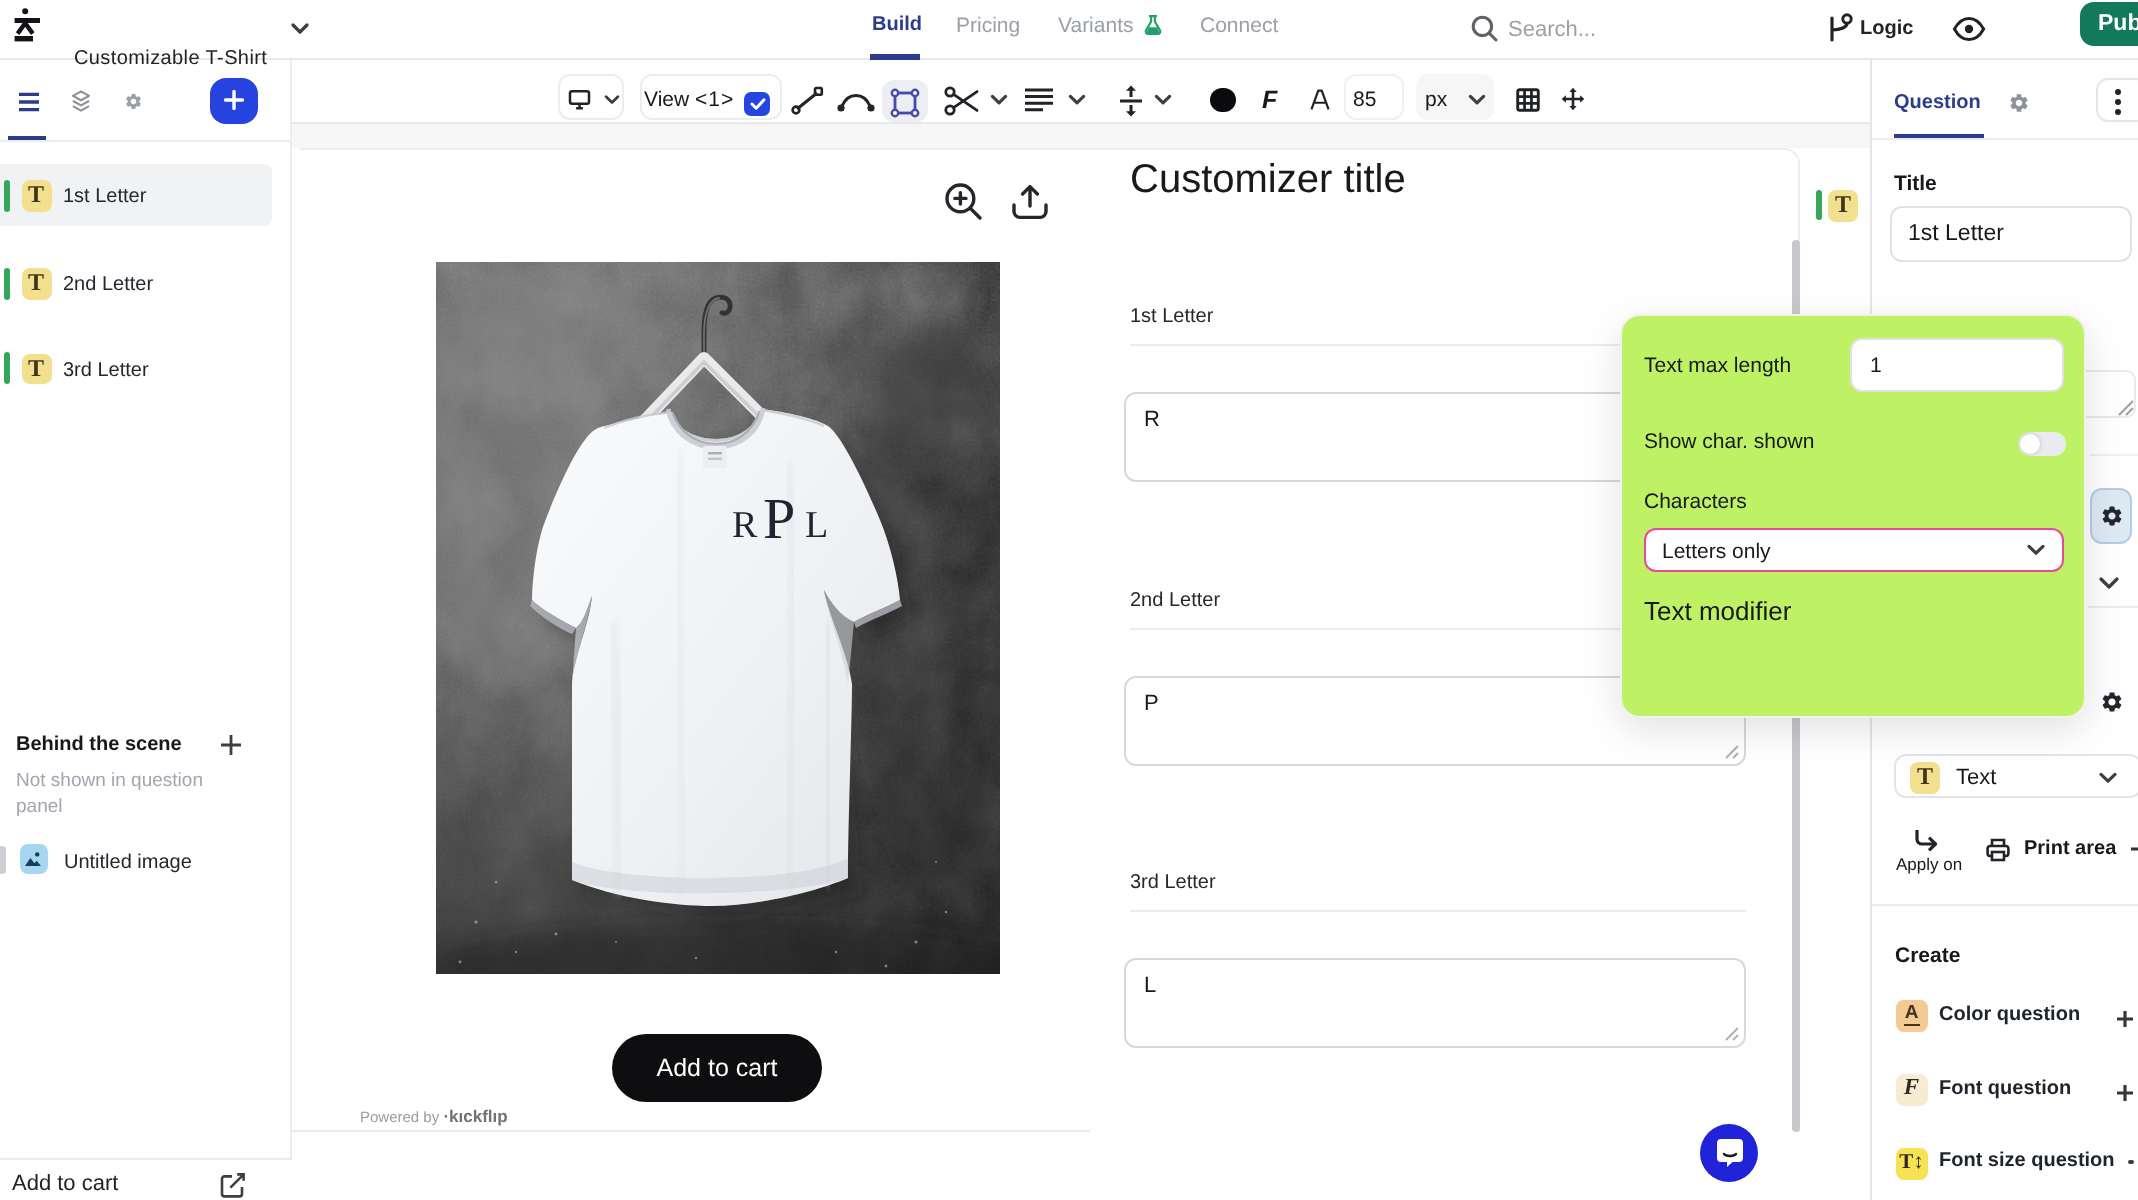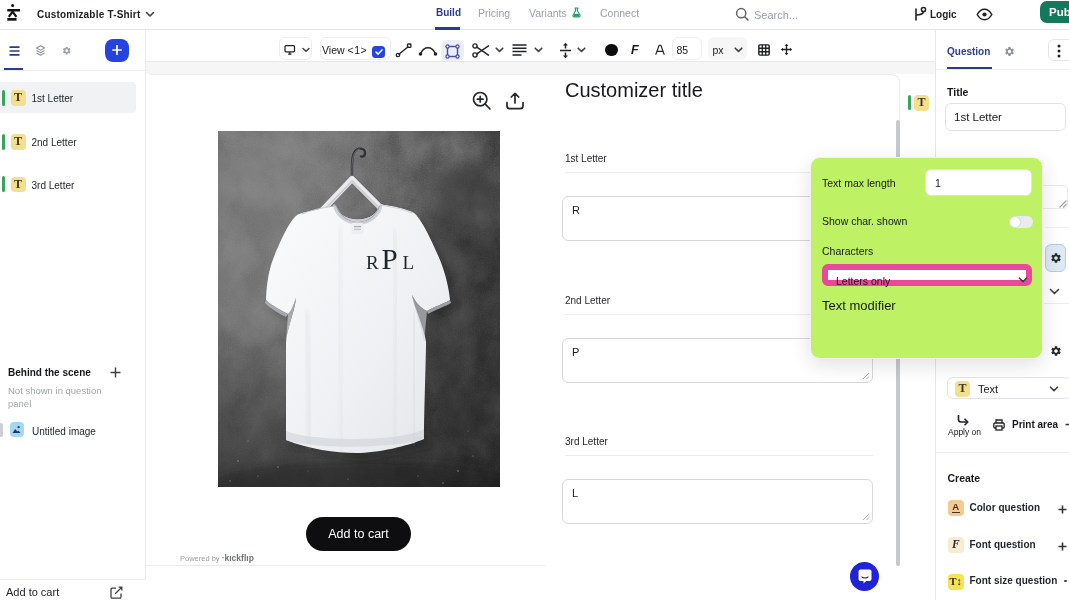--- a/index.html
+++ b/index.html
@@ -17,21 +17,21 @@
 <body>
 
 <div class="abs" style="left:0;top:0;width:1069px;height:30px;background:#fff;border-bottom:1px solid #e7e8ea;z-index:30;">
 
   <svg class="abs" style="left:7px;top:3.5px;" width="14" height="18" viewBox="0 0 14 18">
     <circle cx="5.6" cy="1.6" r="1.5" fill="#121417"></circle>
     <rect x="0.3" y="5" width="12.7" height="2.5" fill="#121417"></rect>
     <path d="M1.8 12.8 L5.6 7.6 L9.4 12.8" fill="none" stroke="#121417" stroke-width="2.2"></path>
     <rect x="0.3" y="14" width="9.2" height="2.7" fill="#121417"></rect>
   </svg>
-  <div class="abs" style="left:37px;top:9px;font-size:10px;font-weight:700;color:#202226;letter-spacing:0.2px;">Customizable T-Shirt</div>
+  <div class="abs" style="left:37px;top:24px;font-size:10px;font-weight:400;color:#202226;letter-spacing:0.2px;">Customizable T-Shirt</div>
   <svg class="abs" style="left:145px;top:11px;" width="10" height="7" viewBox="0 0 10 7">
       <path class="chev" d="M1.5 1.5 L5 5 L8.5 1.5"></path>
     </svg>
 
   <div class="abs" style="left:436px;top:7px;font-size:10px;font-weight:600;color:#2b3c8c;">Build</div>
   <div class="abs" style="left:434.5px;top:26.5px;width:25px;height:3px;background:#2b3c8c;"></div>
   <div class="abs" style="left:478px;top:7px;font-size:10.5px;color:#9ba0a6;">Pricing</div>
   <div class="abs" style="left:529px;top:7px;font-size:10.5px;color:#9ba0a6;">Variants</div>
   <svg class="abs" style="left:571px;top:7px;" width="11" height="11" viewBox="0 0 13 13">
     <path d="M4.6 1.2 h3.8 M5.4 1.4 v3 L2.3 9.8 a1.4 1.4 0 0 0 1.3 1.9 h5.8 a1.4 1.4 0 0 0 1.3 -1.9 L7.6 4.4 V1.4" fill="none" stroke="#22a06b" stroke-width="1.3" stroke-linecap="round" stroke-linejoin="round"></path>
@@ -475,20 +475,20 @@
 <div class="abs" id="popover" style="left:810px;top:157px;width:233px;height:202px;background:#bef264;border-radius:10px;border:1px solid #f1f1f1;box-shadow:0 6px 20px rgba(0,0,0,0.12);z-index:40;">
   <div class="abs" style="left:11px;top:19px;font-size:10.5px;color:#17191c;">Text max length</div>
   <div class="abs" style="left:114px;top:11px;width:107px;height:27px;border:1px solid #dfe1e4;border-radius:6px;background:#fff;">
     <div class="abs" style="left:9px;top:7px;font-size:10.5px;color:#17191c;">1</div>
   </div>
   <div class="abs" style="left:11px;top:57px;font-size:10.5px;color:#17191c;">Show char. shown</div>
   <div class="abs" style="left:198px;top:58px;width:23.5px;height:12px;border-radius:6px;background:#e9ebee;">
     <div class="abs" style="left:1px;top:1px;width:10px;height:10px;border-radius:50%;background:#fff;box-shadow:0 0 2px rgba(0,0,0,0.2);"></div>
   </div>
   <div class="abs" style="left:11px;top:87px;font-size:10.5px;color:#17191c;">Characters</div>
-  <div class="abs" style="left:11px;top:106px;width:209.5px;height:22px;border:6px solid #ec4899;border-radius:6px;background:#fff;">
+  <div class="abs" style="left:11px;top:106px;width:209.5px;height:22px;border:1px solid #ec4899;border-radius:6px;background:#fff;">
     <div class="abs" style="left:8px;top:5px;font-size:10.5px;color:#17191c;">Letters only</div>
     <svg class="abs" style="left:190px;top:7px;" width="10" height="7" viewBox="0 0 10 7">
         <path class="chev" d="M1.5 1.2 L5 4.6 L8.5 1.2"></path>
       </svg>
   </div>
   <div class="abs" style="left:11px;top:140px;font-size:13px;color:#17191c;">Text modifier</div>
 </div>
 
 </body></html>

